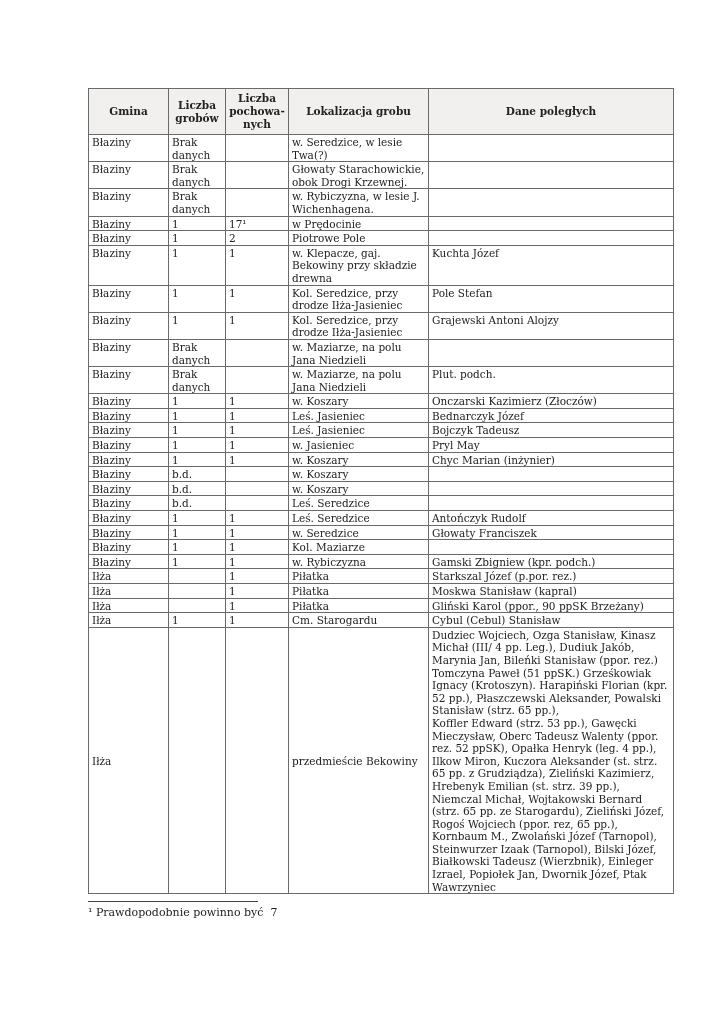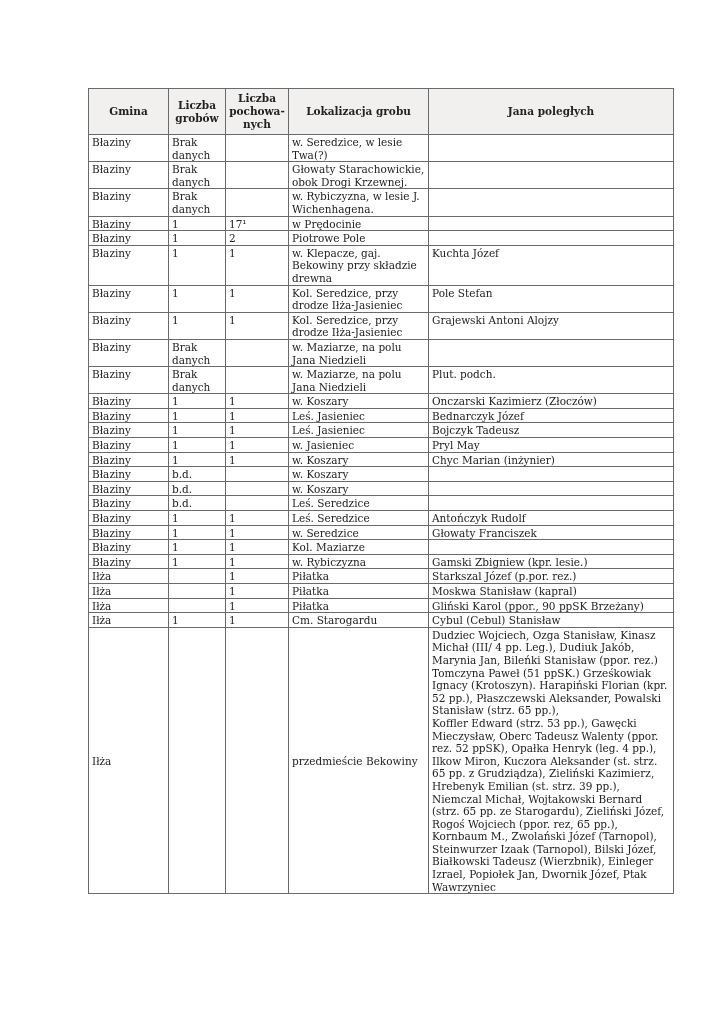--- a/index.html
+++ b/index.html
@@ -76,21 +76,21 @@
       </colgroup>
     <thead>
       <tr>
         <th>Gmina</th>
         <th>Liczba
 grobów</th>
         <th>Liczba
 pochowa-
 nych</th>
         <th>Lokalizacja grobu</th>
-        <th>Jana poległych</th>
+        <th>Dane poległych</th>
       </tr>
     </thead>
     <tbody id="table-body">
         <tr>
           <td class="col-gmina">Błaziny</td>
           <td class="col-liczba-grobow">Brak danych</td>
           <td class="col-liczba-pochowanych"></td>
           <td class="col-lokalizacja">w. Seredzice, w lesie
 Twa(?)</td>
           <td class="col-dane"></td>
@@ -241,21 +241,21 @@
           <td class="col-liczba-grobow">1</td>
           <td class="col-liczba-pochowanych">1</td>
           <td class="col-lokalizacja">Kol. Maziarze</td>
           <td class="col-dane"></td>
         </tr>
         <tr>
           <td class="col-gmina">Błaziny</td>
           <td class="col-liczba-grobow">1</td>
           <td class="col-liczba-pochowanych">1</td>
           <td class="col-lokalizacja">w. Rybiczyzna</td>
-          <td class="col-dane">Gamski Zbigniew (kpr. lesie.)</td>
+          <td class="col-dane">Gamski Zbigniew (kpr. podch.)</td>
         </tr>
         <tr>
           <td class="col-gmina">Iłża</td>
           <td class="col-liczba-grobow"></td>
           <td class="col-liczba-pochowanych">1</td>
           <td class="col-lokalizacja">Piłatka</td>
           <td class="col-dane">Starkszal Józef (p.por. rez.)</td>
         </tr>
         <tr>
           <td class="col-gmina">Iłża</td>
@@ -282,14 +282,18 @@
           <td class="col-gmina">Iłża</td>
           <td class="col-liczba-grobow"></td>
           <td class="col-liczba-pochowanych"></td>
           <td class="col-lokalizacja">przedmieście Bekowiny</td>
           <td class="col-dane narrow">Dudziec Wojciech, Ozga Stanisław, Kinasz Michał (III/ 4 pp. Leg.), Dudiuk Jakób, Marynia Jan, Bileńki Stanisław (ppor. rez.) Tomczyna Paweł (51 ppSK.) Grześkowiak Ignacy (Krotoszyn). Harapiński Florian (kpr. 52 pp.), Płaszczewski Aleksander, Powalski Stanisław (strz. 65 pp.),
 Koffler Edward (strz. 53 pp.), Gawęcki Mieczysław, Oberc Tadeusz Walenty (ppor. rez. 52 ppSK), Opałka Henryk (leg. 4 pp.), Ilkow Miron, Kuczora Aleksander (st. strz. 65 pp. z Grudziądza), Zieliński Kazimierz, Hrebenyk Emilian (st. strz. 39 pp.), Niemczal Michał, Wojtakowski Bernard (strz. 65 pp. ze Starogardu), Zieliński Józef, Rogoś Wojciech (ppor. rez, 65 pp.), Kornbaum M., Zwolański Józef (Tarnopol), Steinwurzer Izaak (Tarnopol), Bilski Józef, Białkowski Tadeusz (Wierzbnik), Einleger Izrael, Popiołek Jan, Dwornik Józef, Ptak Wawrzyniec</td>
         </tr>
       </tbody>
   </table>
 
+  <div class="footnote-block">
+    <div class="footnote-rule"></div>
+    <div class="footnote-text">¹ Prawdopodobnie powinno być  7</div>
+  </div>
 
 </div>
 
 </body></html>

